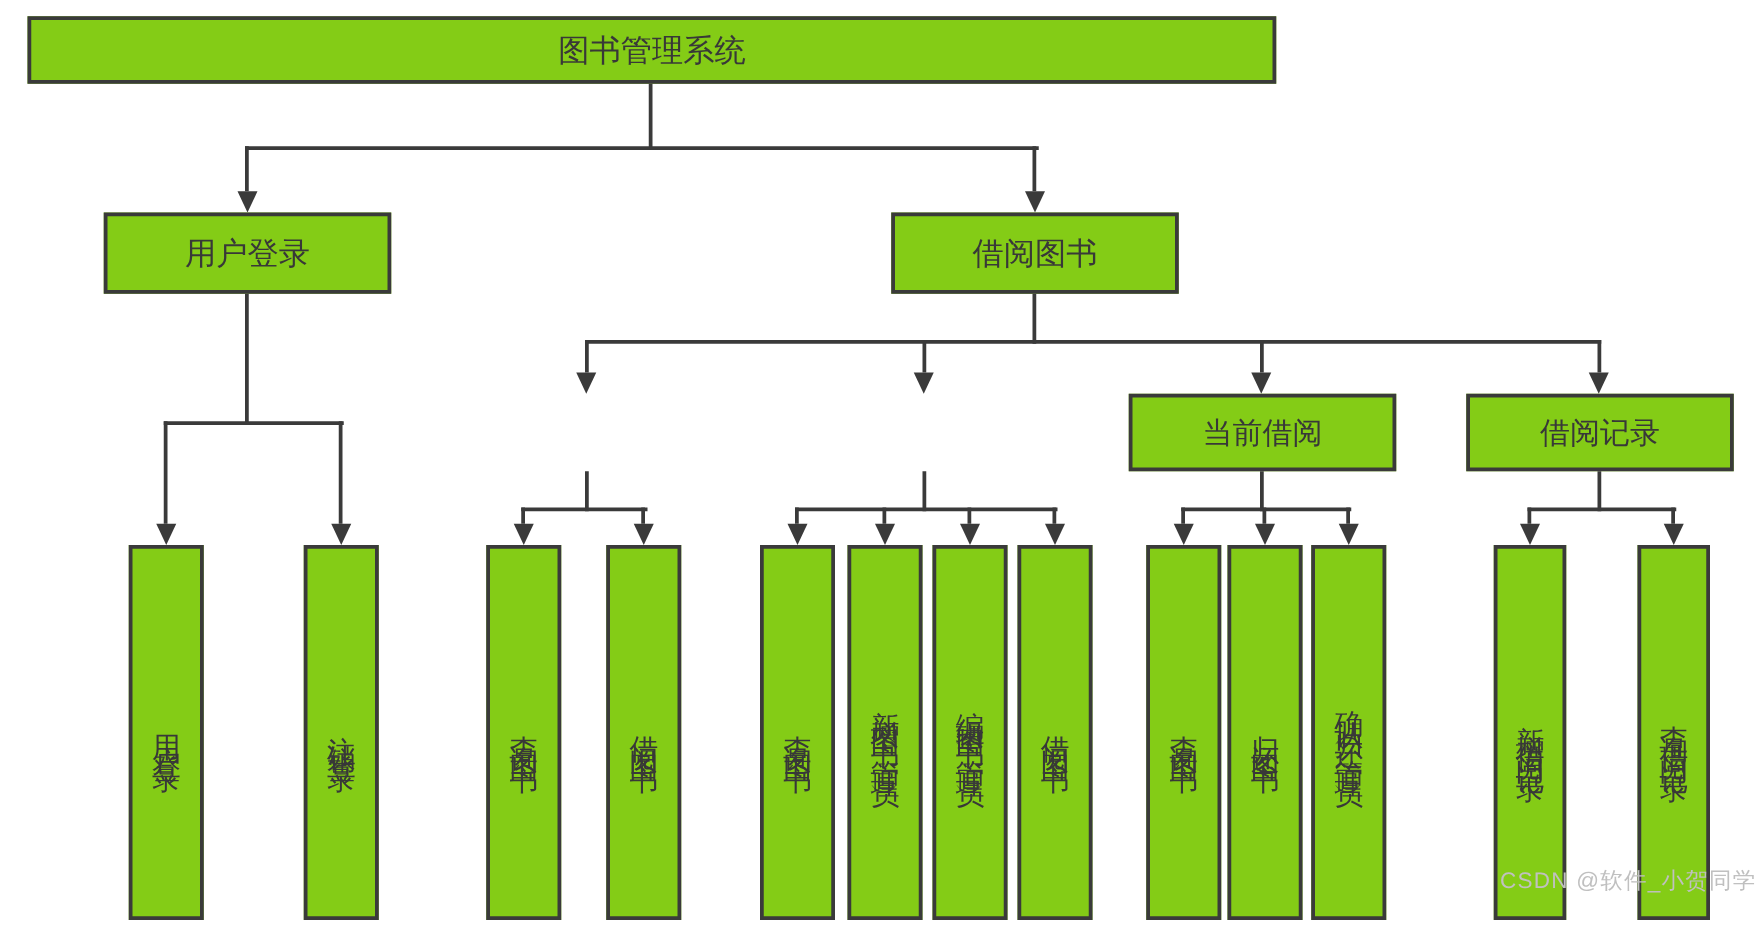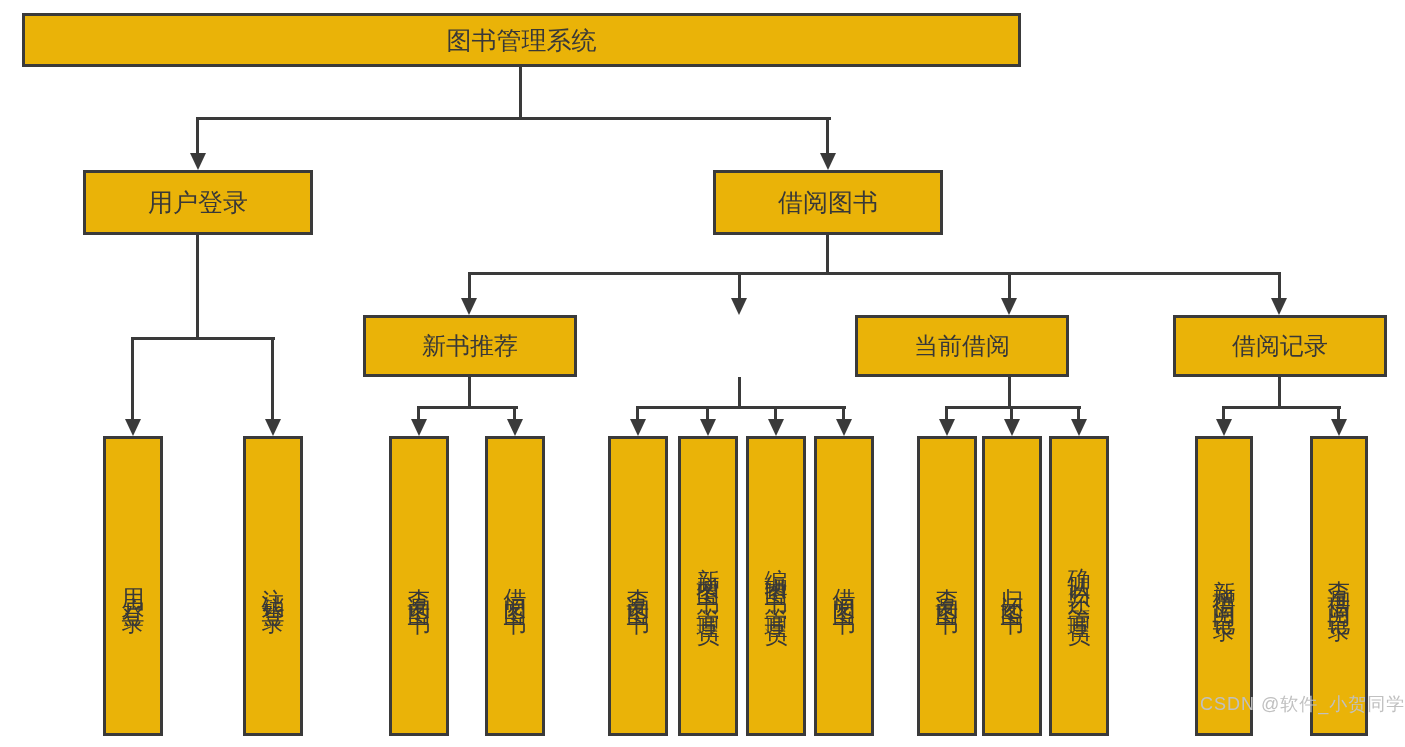--- a/index.html
+++ b/index.html
@@ -7,21 +7,21 @@
     --text:#383838;
     --watermark:#c0c0c0;
     --background:#ffffff;
   }
   html,body{margin:0;padding:0;background:var(--background);}
   .canvas{
     position:relative;width:1405px;height:747px;background:var(--background);
     font-family:"Liberation Sans",sans-serif;overflow:hidden;
   }
   .node{
-    position:absolute;box-sizing:border-box;background:#eab308;
+    position:absolute;box-sizing:border-box;background:#84cc16;
     border:3px solid var(--line);color:var(--text);
     display:flex;align-items:center;justify-content:center;
   }
   .root-node{font-size:25px;}
   .l2-node{font-size:25px;}
   .l3-node{font-size:24px;}
   .leaf{width:60px;top:436px;height:300px;}
   .leaf .vlabel{
     writing-mode:vertical-rl;text-orientation:mixed;
     font-size:23px;letter-spacing:8px;line-height:1;color:var(--text);
@@ -72,24 +72,21 @@
   <div class="hline" style="left:468px;top:272px;width:813px"></div>
   <div class="vline" style="left:468px;top:272px;height:26px"></div>
   <div class="arrow" style="left:461px;top:298px"></div>
   <div class="vline" style="left:738px;top:272px;height:26px"></div>
   <div class="arrow" style="left:731px;top:298px"></div>
   <div class="vline" style="left:1008px;top:272px;height:26px"></div>
   <div class="arrow" style="left:1001px;top:298px"></div>
   <div class="vline" style="left:1278px;top:272px;height:26px"></div>
   <div class="arrow" style="left:1271px;top:298px"></div>
 
-  <div class="node l3-node" style="left:363px;top:315px;width:214px;height:62px">
-    <span>新书推荐</span>
-  </div>
-  <div class="node l3-node" style="left:855px;top:315px;width:214px;height:62px">
+  <div class="node l3-node" style="left:903px;top:315px;width:214px;height:62px">
     <span>当前借阅</span>
   </div>
   <div class="node l3-node" style="left:1173px;top:315px;width:214px;height:62px">
     <span>借阅记录</span>
   </div>
 
   <div class="vline" style="left:468px;top:377px;height:32px"></div>
   <div class="hline" style="left:417px;top:406px;width:101px"></div>
   <div class="vline" style="left:417px;top:406px;height:13px"></div>
   <div class="arrow" style="left:411px;top:419px"></div>

